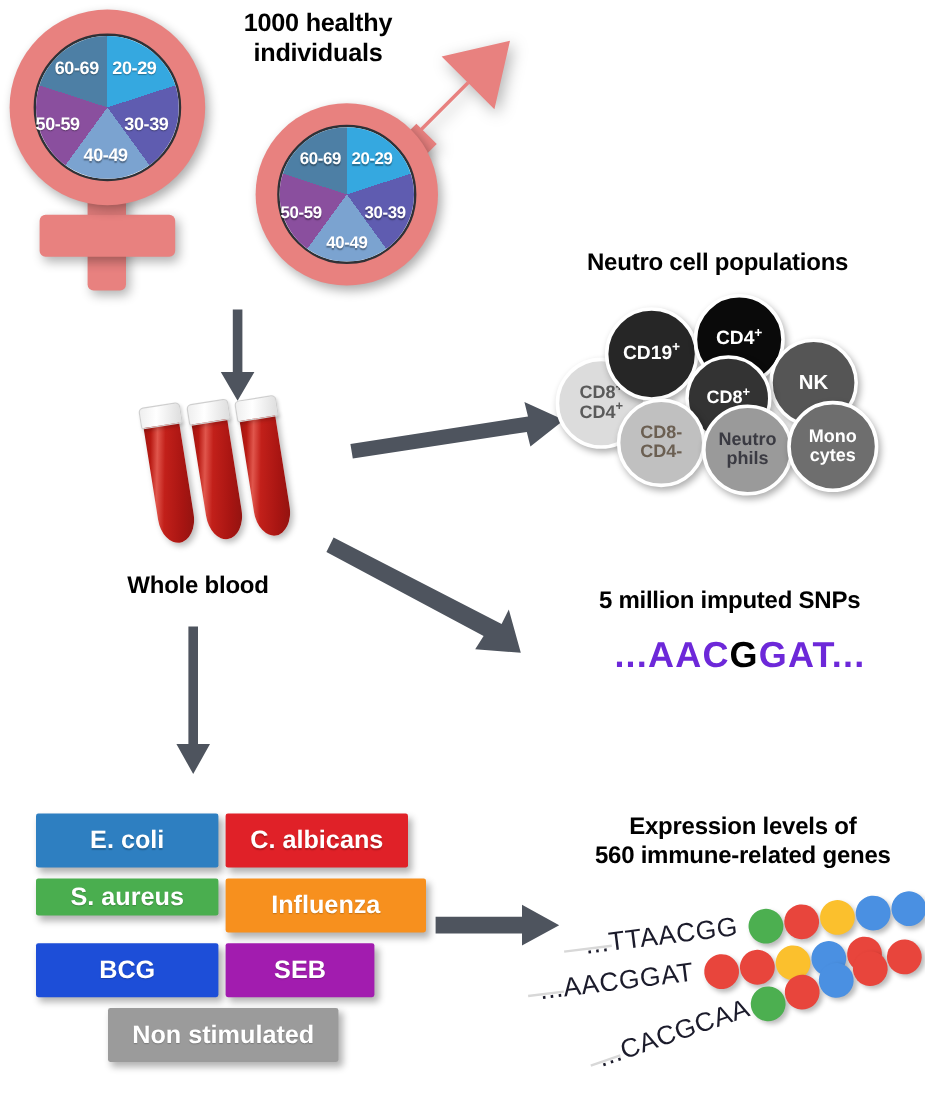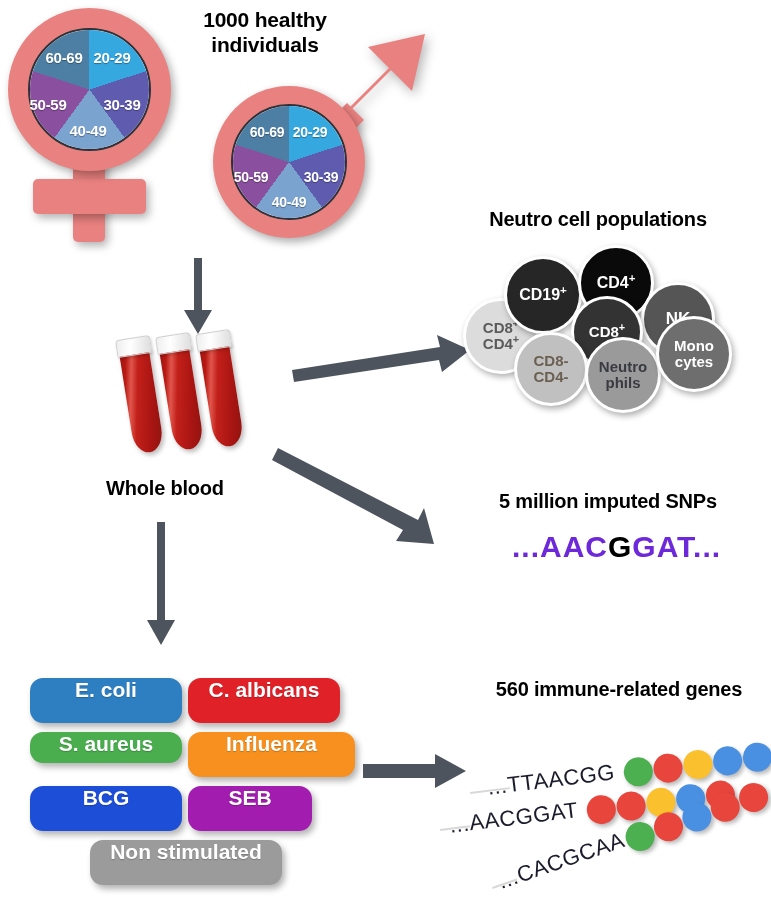--- a/index.html
+++ b/index.html
@@ -119,22 +119,23 @@
     font-weight: bold;
     white-space: nowrap;
     letter-spacing: 1px;
   }
   .snp-mid { color: #6d28d9; }
   .snp-hot { color: #000000; }
 
   
   .pill {
     position: absolute;
-    border-radius: 13px;
+    border-radius: 2px;
     display: flex;
+    align-items: center;
     justify-content: center;
     color: #ffffff;
     font-weight: bold;
     box-shadow: 3px 4px 6px rgba(0,0,0,0.30);
     text-shadow: 0 1px 1px rgba(0,0,0,0.22);
   }
 
   
   .strand { position: absolute; transform-origin: 0% 50%; }
   .strand-text {
@@ -270,21 +271,21 @@
         <span>CD8-</span><br><span>CD4-</span>
       </span>
     </div>
 
     <div class="cell" style="left:125px; top:97px; width:76px; height:76px; background:#9a9a9a; color:#3a3a42; font-size:15px;">
       <span>
         <span>Neutro</span><br><span>phils</span>
       </span>
     </div>
 
-    <div class="cell" style="left:196px; top:76px; width:76px; height:76px; background:#6e6e6e; color:#ffffff; font-size:15px;">
+    <div class="cell" style="left:196px; top:94px; width:76px; height:76px; background:#6e6e6e; color:#ffffff; font-size:15px;">
       <span>
         <span>Mono</span><br><span>cytes</span>
       </span>
     </div>
   </div>
 
   <div class="heading" style="left:468px; top:490px; width:280px; font-size:20px;">5 million imputed SNPs</div>
 
   <div class="snp-line" style="left:512px; top:530px; font-size:30px;">
     <span class="snp-mid">...AAC</span><span class="snp-hot">G</span><span class="snp-mid">GAT...</span>
@@ -313,20 +314,21 @@
     <div class="pill" style="left:60px; top:162px; width:192px; height:45px; background:#9b9b9b; font-size:21px;">
       <span>Non stimulated</span>
     </div>
   </div>
 
   <svg class="arrow-svg" style="left:363px; top:752px;" width="105" height="40" viewBox="0 0 105 40">
     <path d="M 0 12 L 72 12 L 72 2 L 103 19 L 72 36 L 72 26 L 0 26 Z" fill="#4e545e"></path>
   </svg>
 
   <div class="heading" style="left:470px; top:678px; width:298px; font-size:20px;">
+    <div>Expression levels of</div>
     <div>560 immune-related genes</div>
   </div>
 
   <div class="abs" style="left:440px; top:735px; width:331px; height:170px;">
 
     <div class="strand" style="left:30px; top:40px; width:300px; height:34px; transform: rotate(-7deg);">
       <div class="strand-rule" style="left:0px; top:17px; width:40px;"></div>
       <div class="strand-text" style="left:18px; top:2px; font-size:22px;">...TTAACGG</div>
       <div class="bead" style="left:155px; top:3px; width:29px; height:29px; background:#4caf50;"></div>
       <div class="bead" style="left:185px; top:3px; width:29px; height:29px; background:#e8453c;"></div>

